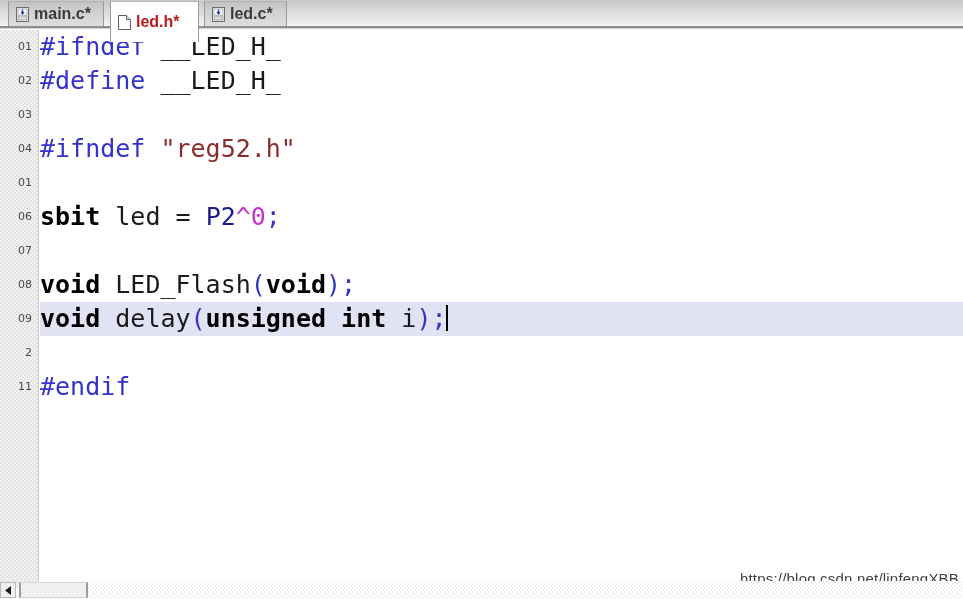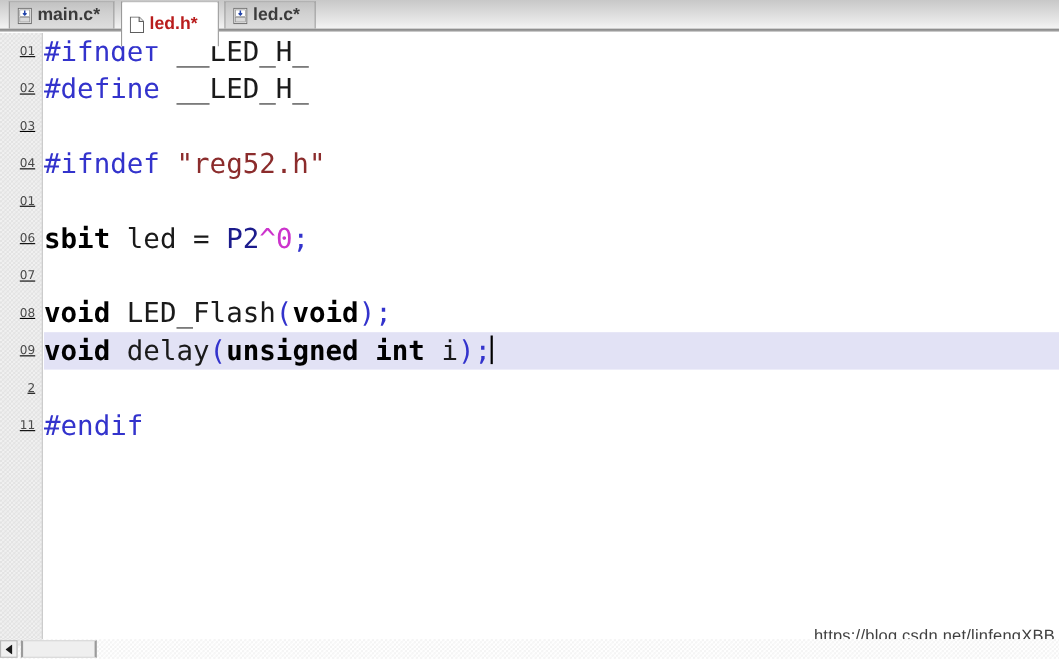--- a/index.html
+++ b/index.html
@@ -87,21 +87,20 @@
     width: 39px;
     height: 551px;
     background-color: #e3e3e3;
     background-image:
       linear-gradient(45deg, #f2f2f2 25%, transparent 25%, transparent 75%, #f2f2f2 75%),
       linear-gradient(45deg, #f2f2f2 25%, transparent 25%, transparent 75%, #f2f2f2 75%);
     background-size: 4px 4px;
     background-position: 0 0, 2px 2px;
     border-right: 1px solid #c9c9c9;
     box-sizing: border-box;
-    text-decoration: underline;
   }
   #code-area {
     position: absolute;
     left: 40px; top: 0;
     width: 923px;
     height: 551px;
   }
   .line {
     position: relative;
     height: 34px;

